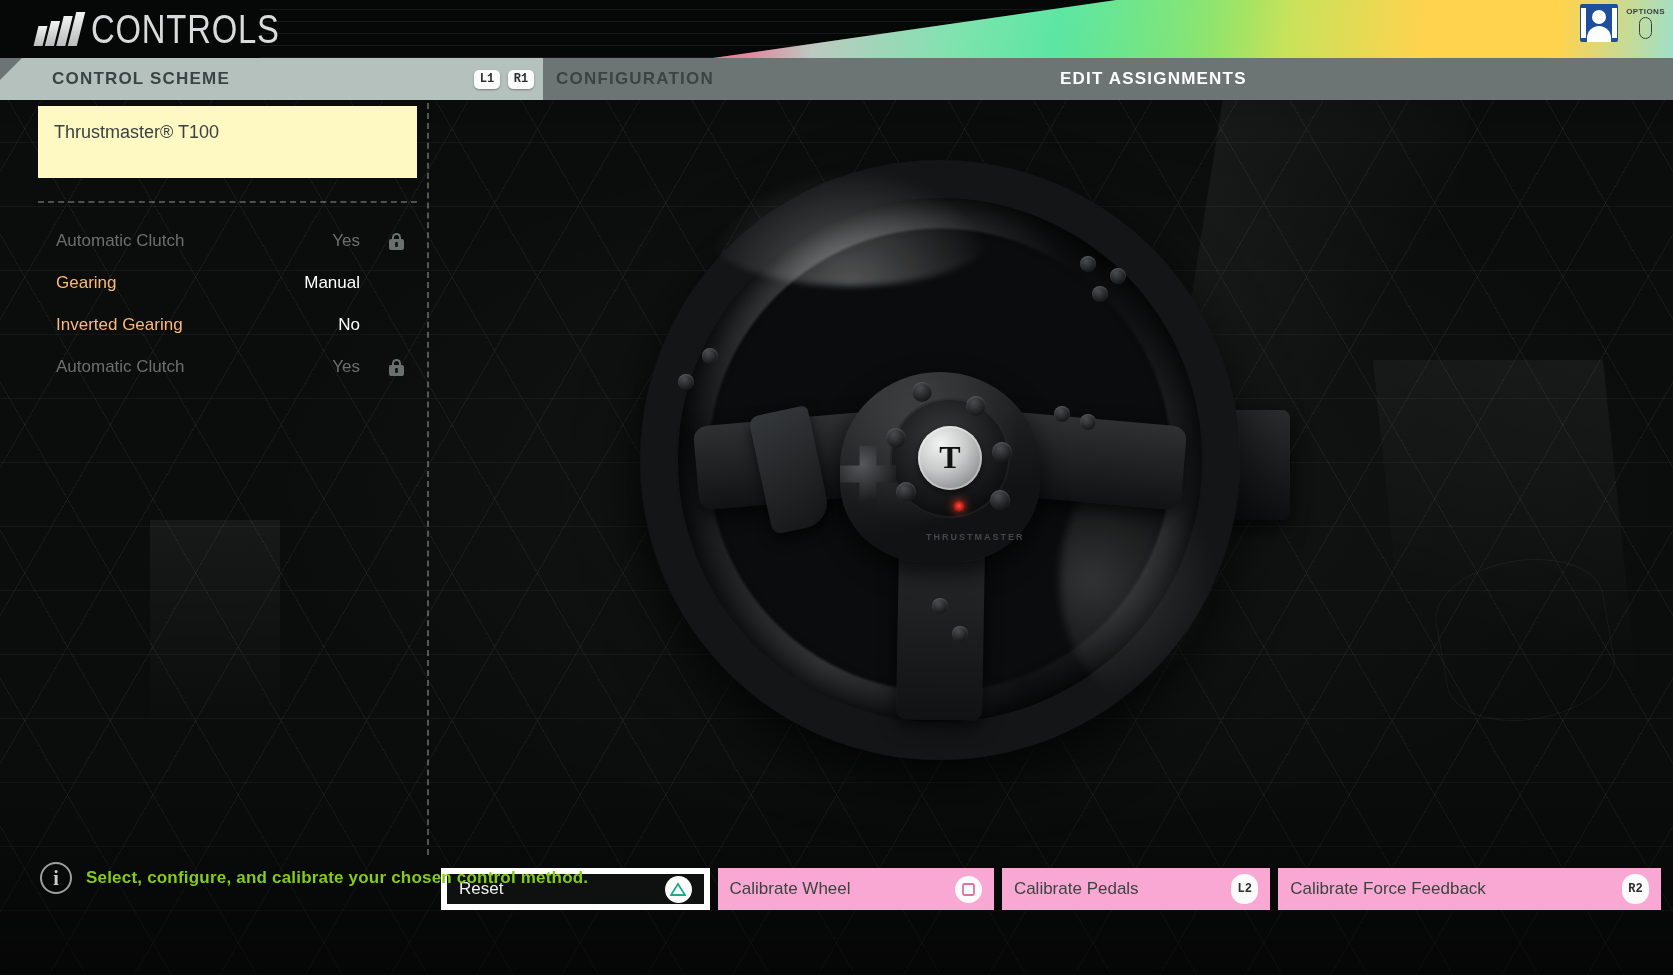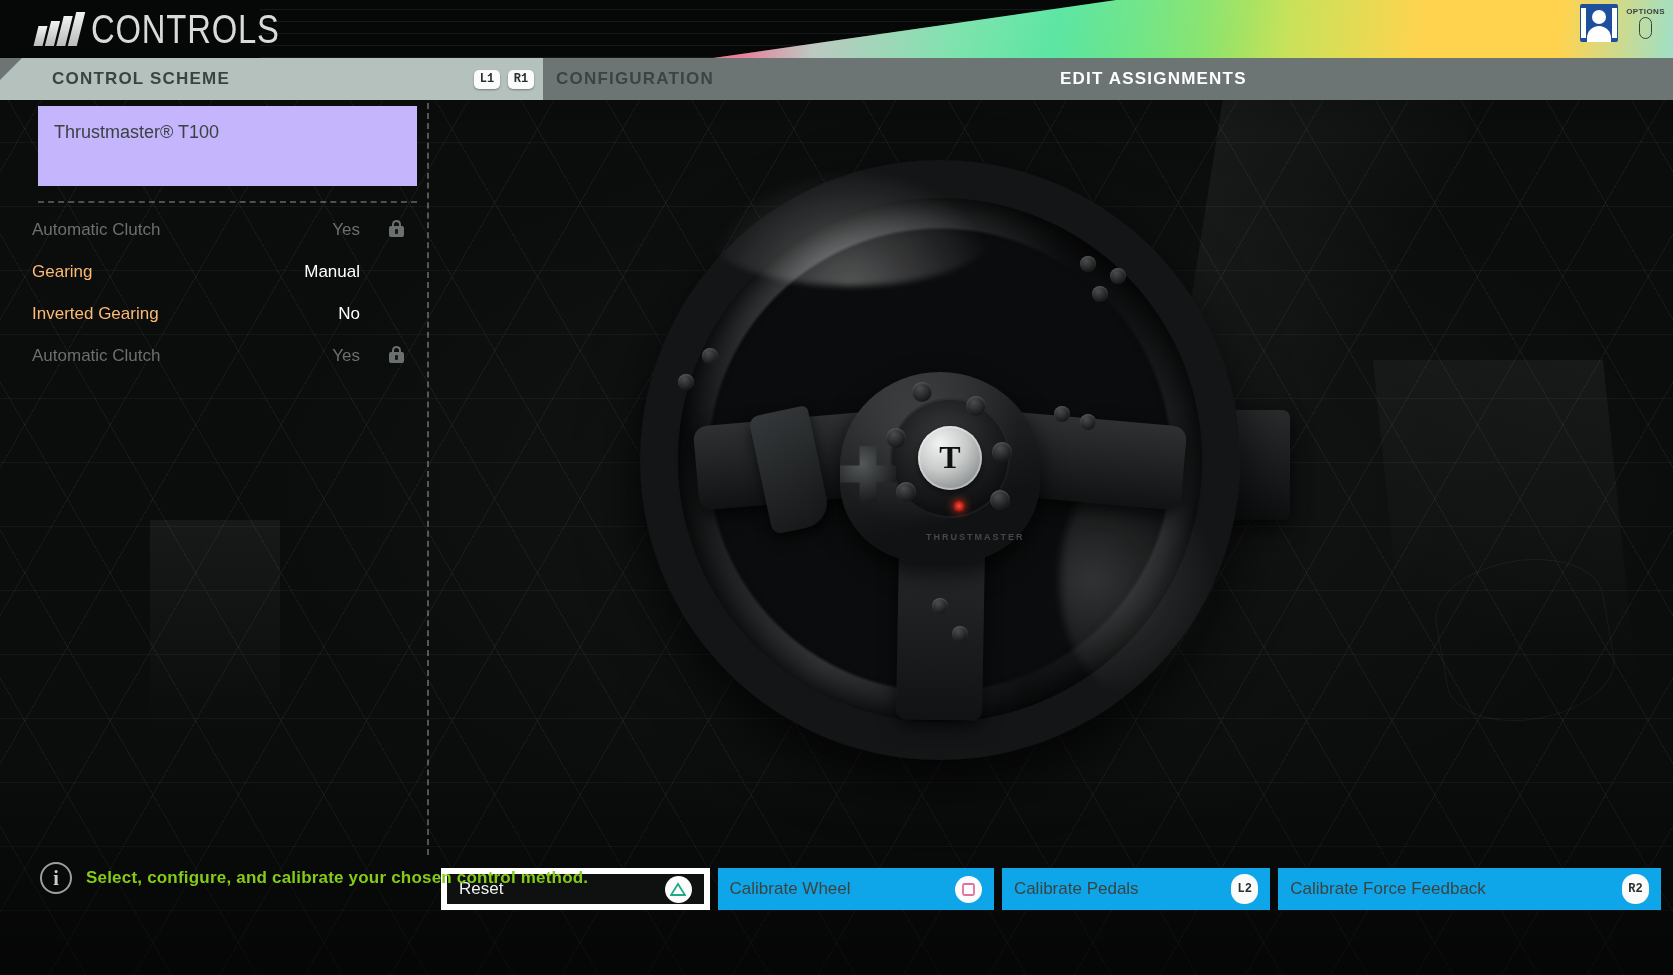--- a/index.html
+++ b/index.html
@@ -135,34 +135,34 @@
   .kbadge{
     min-width:26px; height:19px; padding:0 5px; background:#fbfbfb; color:#2b2f2f;
     border-radius:5px; font-family:"Liberation Mono", monospace; font-size:12px;
     font-weight:700; display:flex; align-items:center; justify-content:center;
     box-shadow:0 1px 2px rgba(0,0,0,.35);
   }
 
   
   #sidebar{ position:absolute; left:0; top:100px; width:428px; height:760px; z-index:4; }
   #scheme-card{
-    position:absolute; left:38px; top:6px; width:379px; height:80px;
-    background:#c4b5fd;
+    position:absolute; left:38px; top:6px; width:379px; height:72px;
+    background:#fef9c3;
   }
   #scheme-card .name{
     position:absolute; left:16px; top:16px; font-size:18px; color:#3b4342;
   }
   .hdivider{
     position:absolute; left:38px; top:101px; width:379px; height:0;
     border-top:2px dashed rgba(255,255,255,.28);
   }
   .settings{ position:absolute; left:0; top:120px; width:428px; }
   .srow{
-    position:relative; height:42px; display:flex; align-items:flex-start;
-    padding:0 0 0 32px;
+    position:relative; height:42px; display:flex; align-items:center;
+    padding:0 0 0 56px;
   }
   .srow .label{ font-size:17px; color:#fdba74; }
   .srow .value{
     position:absolute; right:68px; font-size:17px; color:#ffffff;
   }
   .srow.locked .label, .srow.locked .value{ color:#6a706e; }
   .lock{
     position:absolute; right:24px; width:15px; height:17px;
   }
   .lock .body{
@@ -296,21 +296,21 @@
   
   #actions{
     position:absolute; left:441px; top:868px; width:1220px; height:42px; z-index:6;
     display:flex; gap:8px;
   }
   .abtn{
     position:relative; height:42px; display:flex; align-items:center;
     padding:0 12px; font-size:17px;
   }
   .abtn .txt{ flex:1; }
-  .abtn.light{ background:#0ea5e9; color:#3c4442; }
+  .abtn.light{ background:#f9a8d4; color:#3c4442; }
   .abtn.dark{ background:#0f1111; color:#f0f2f2; border:6px solid #ffffff; }
   #btn-reset{ width:272px; }
   #btn-cal-wheel{ width:280px; }
   #btn-cal-pedals{ width:272px; }
   #btn-cal-ffb{ width:388px; }
 
   .pbadge{
     width:27px; height:27px; border-radius:50%; background:#fbfbfb;
     display:flex; align-items:center; justify-content:center; flex:0 0 auto;
   }

